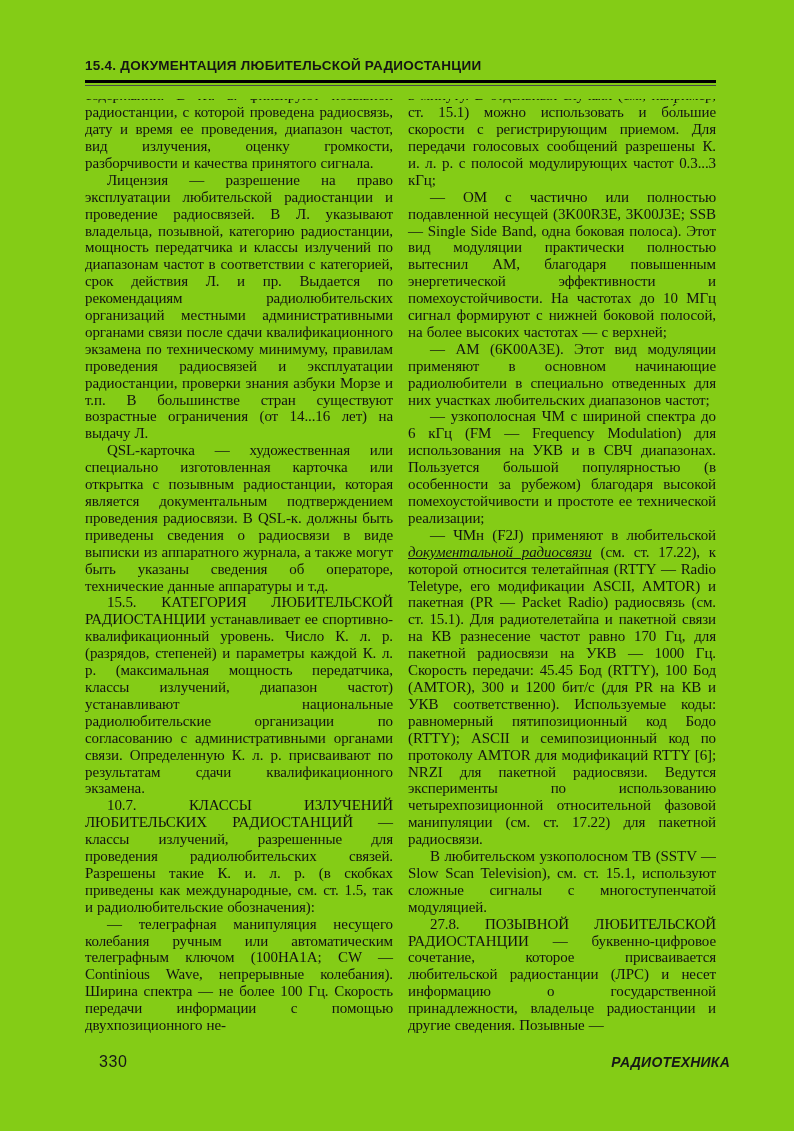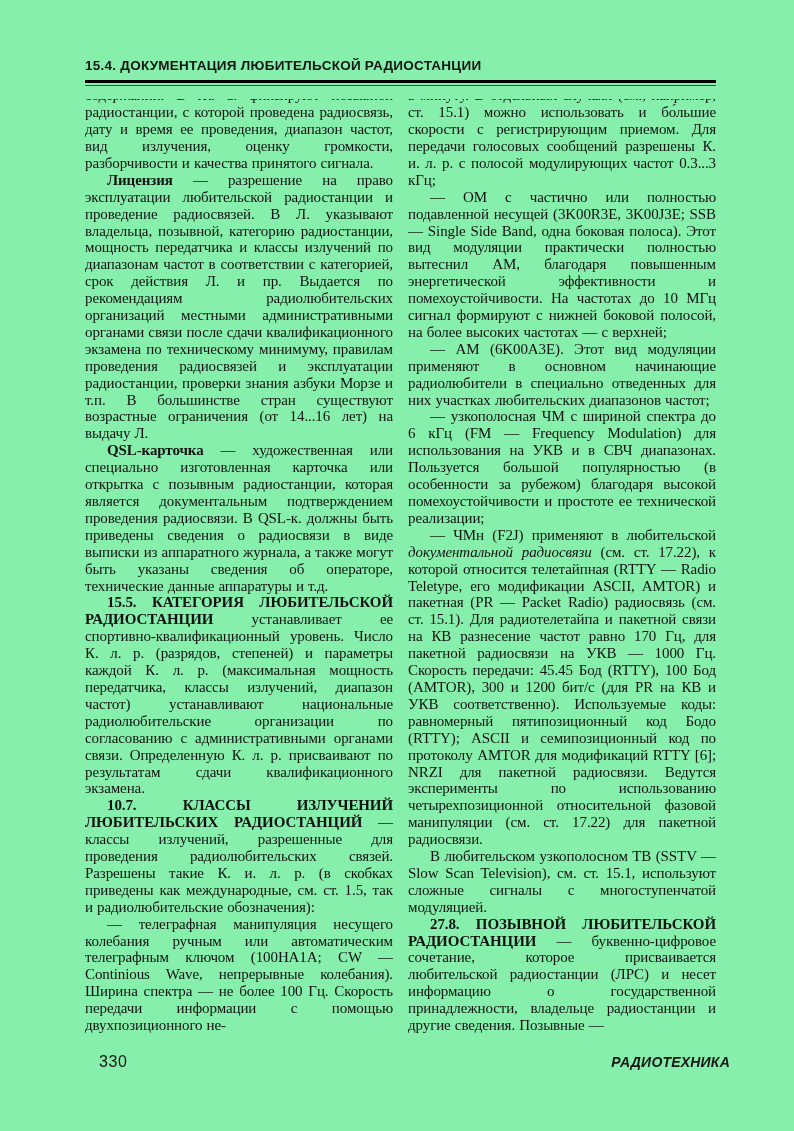--- a/index.html
+++ b/index.html
@@ -4,21 +4,21 @@
 <style>
   html, body {
     margin: 0;
     padding: 0;
     background: #ffffff;
   }
   .page {
     position: relative;
     width: 794px;
     height: 1131px;
-    background: #86efac;
+    background: #84cc16;
     color: #121212;
     font-family: "Liberation Serif", serif;
     overflow: hidden;
   }
   .running-head {
     position: absolute;
     left: 85px;
     top: 58px;
     width: 631px;
   }
@@ -57,22 +57,22 @@
   }
   .col p {
     margin: 0;
     font-size: 15px;
     line-height: 16.9px;
     text-align: justify;
     letter-spacing: -0.1px;
     word-spacing: 0.5px;
   }
   .col p.indent { text-indent: 22px; }
-  .b { font-weight: 700; }
-  .i { font-style: italic; }
+  .b { font-weight: 400; }
+  .i { font-style: italic; text-decoration: underline; }
   .footer {
     position: absolute;
     left: 99px;
     top: 1053px;
     width: 631px;
     display: flex;
     justify-content: space-between;
     align-items: baseline;
   }
   .page-number {

